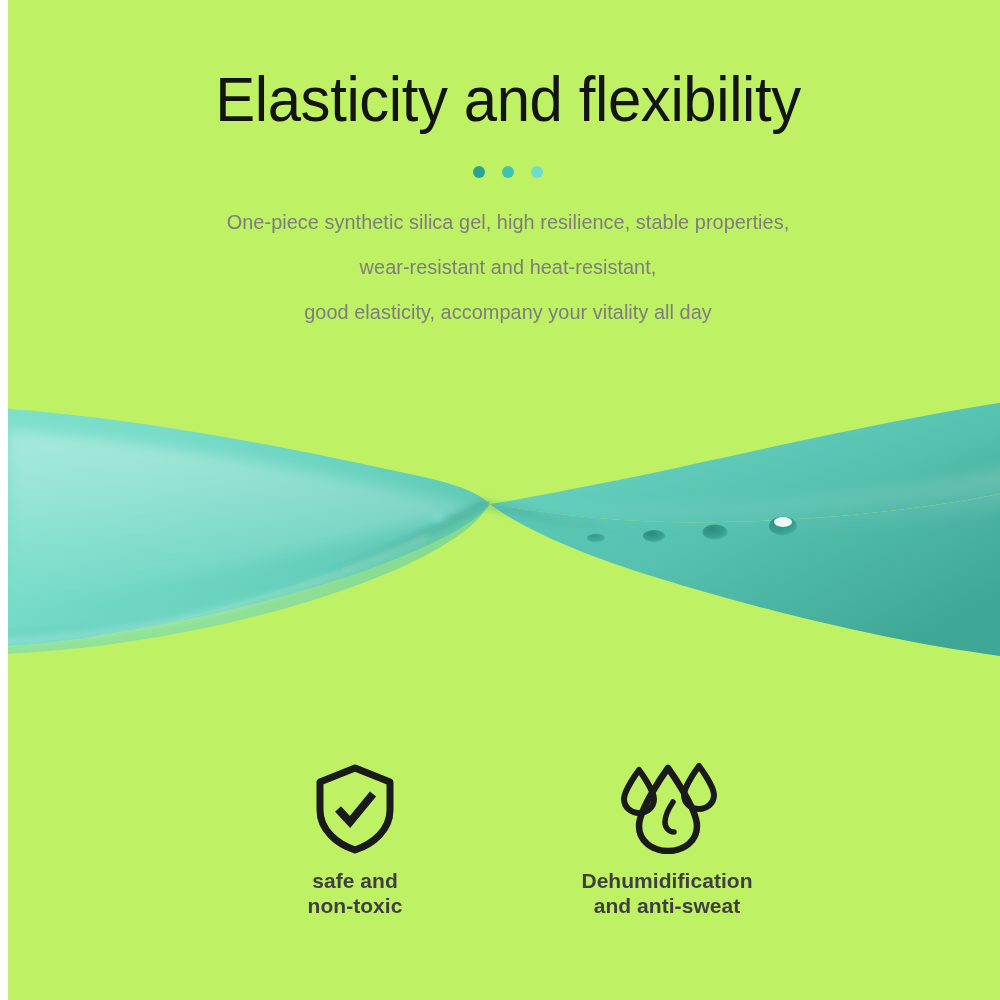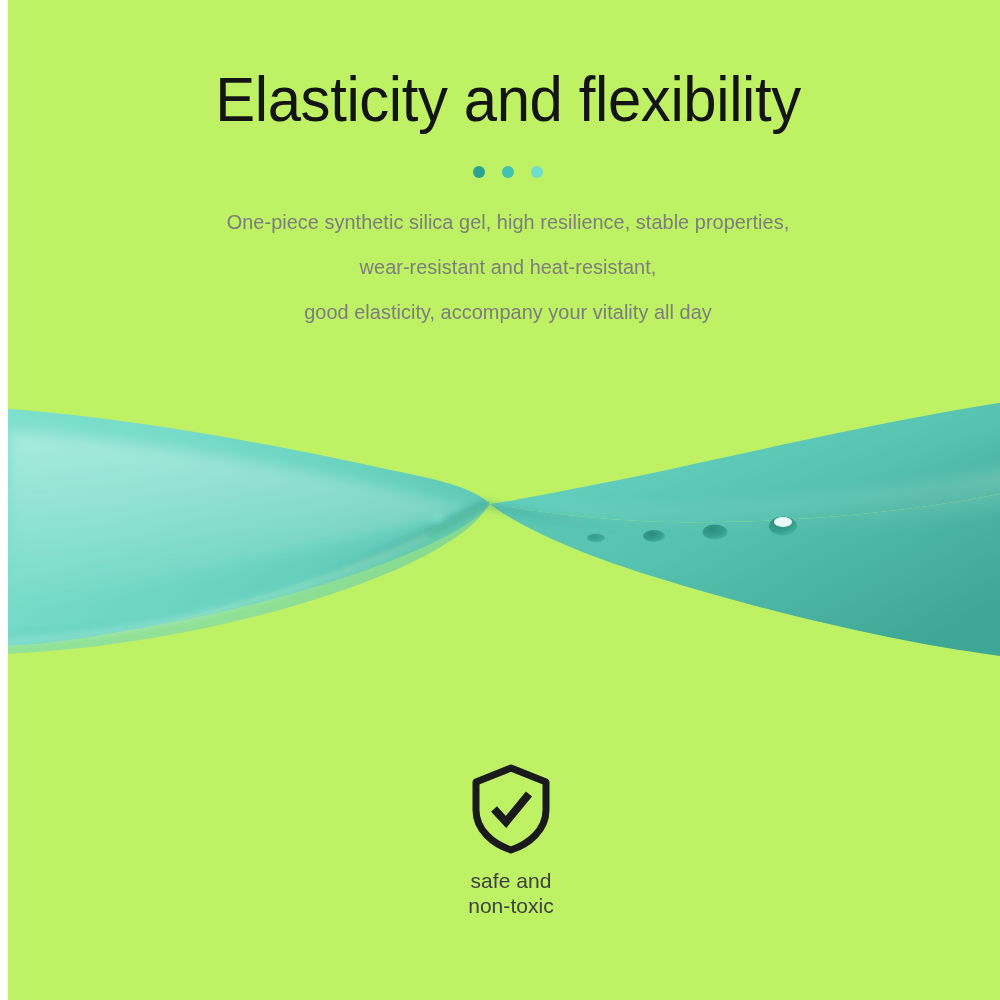--- a/index.html
+++ b/index.html
@@ -115,21 +115,21 @@
     justify-content: center;
   }
   .feature-icon svg { display: block; }
 
   .feature-label {
     margin-top: 14px;
     text-align: center;
     font-size: 21px;
     line-height: 25px;
     color: #3f3f3f;
-    font-weight: 400;
+    font-weight: 700;
     letter-spacing: 0.05px;
     white-space: nowrap;
   }
   .feature-label .l2 { display: block; }
 </style>
 </head>
 <body>
 
 <div id="page" style="background: #bef264; margin-left: 8px;">
 
@@ -258,15 +258,33 @@
           <path d="M27 47 L39 60 L62 32" fill="none" stroke="#1a1a1a" stroke-width="8" stroke-linecap="butt" stroke-linejoin="miter"></path>
         </svg>
       </div>
       <div class="feature-label" style="color: rgb(63, 63, 63);">
         <span class="l1">safe and</span>
         <span class="l2">non-toxic</span>
       </div>
     </div>
 
 
+    <div class="feature">
+      <div class="feature-icon">
+        <svg width="112" height="92" viewBox="0 0 112 92" xmlns="http://www.w3.org/2000/svg">
+
+          <path d="M28 8 C28 8 13 28 13 37 C13 45 20 51 28 51 C36 51 43 45 43 37 C43 28 28 8 28 8 Z" fill="none" stroke="#1a1a1a" stroke-width="6" stroke-linejoin="round"></path>
+
+          <path d="M88 4 C88 4 73 24 73 33 C73 41 80 47 88 47 C96 47 103 41 103 33 C103 24 88 4 88 4 Z" fill="none" stroke="#1a1a1a" stroke-width="6" stroke-linejoin="round"></path>
+
+          <path d="M57 6 C57 6 28 46 28 64 C28 79 41 89 57 89 C73 89 86 79 86 64 C86 46 57 6 57 6 Z" fill="none" stroke="#1a1a1a" stroke-width="6.5" stroke-linejoin="round"></path>
+
+          <path d="M62 40 C62 40 54 52 54 60 C54 66 58 70 63 70" fill="none" stroke="#1a1a1a" stroke-width="5.5" stroke-linecap="round"></path>
+        </svg>
+      </div>
+      <div class="feature-label" style="color: rgb(63, 63, 63);">
+        <span class="l1">Dehumidification</span>
+        <span class="l2">and anti-sweat</span>
+      </div>
+    </div>
 
   </div>
 </div>
 
 </body></html>

